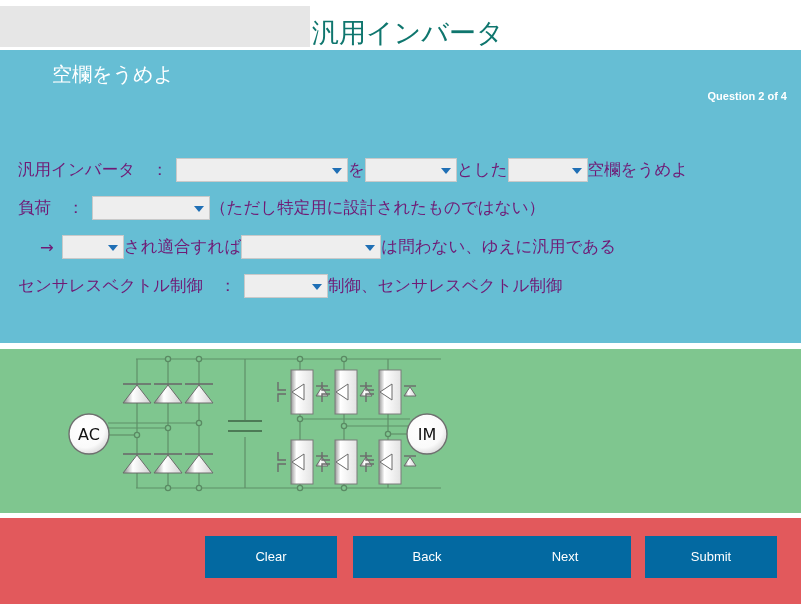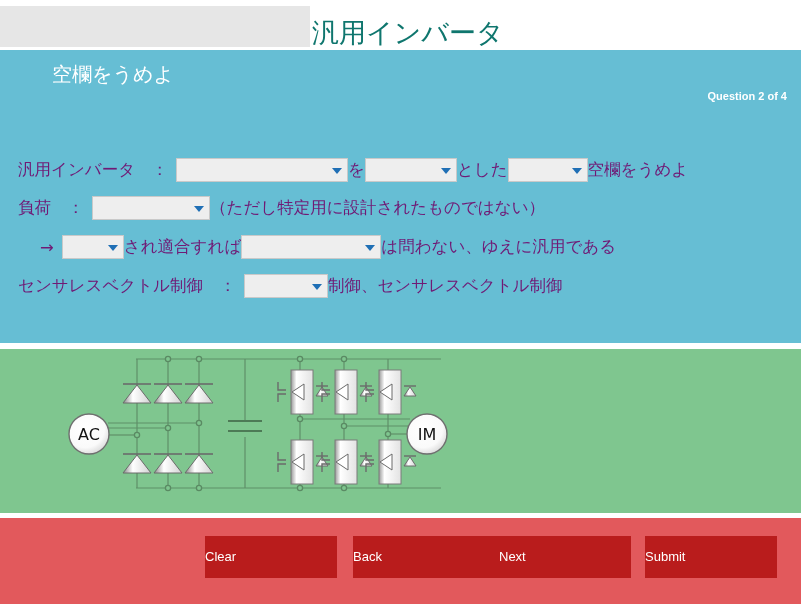--- a/index.html
+++ b/index.html
@@ -144,29 +144,29 @@
     position: absolute;
     left: 0; top: 518px;
     width: 801px;
     height: 86px;
     background: #e2595c;
   }
   .nav-button {
     position: absolute;
     top: 18px;
     height: 42px;
-    background: #b91c1c;
+    background: #0369a1;
     color: #ffffff;
     border: none;
     font-size: 13px;
     font-family: "Liberation Sans", sans-serif;
     cursor: pointer;
     padding: 0;
     line-height: 42px;
-    text-align: left;
+    text-align: center;
   }
   #btn-clear  { left: 205px; width: 132px; }
   #btn-back   { left: 353px; width: 148px; }
   #btn-next   { left: 499px; width: 132px; }
   #btn-submit { left: 645px; width: 132px; }
 </style>
 </head>
 <body>
 
 <div id="title-bar">

